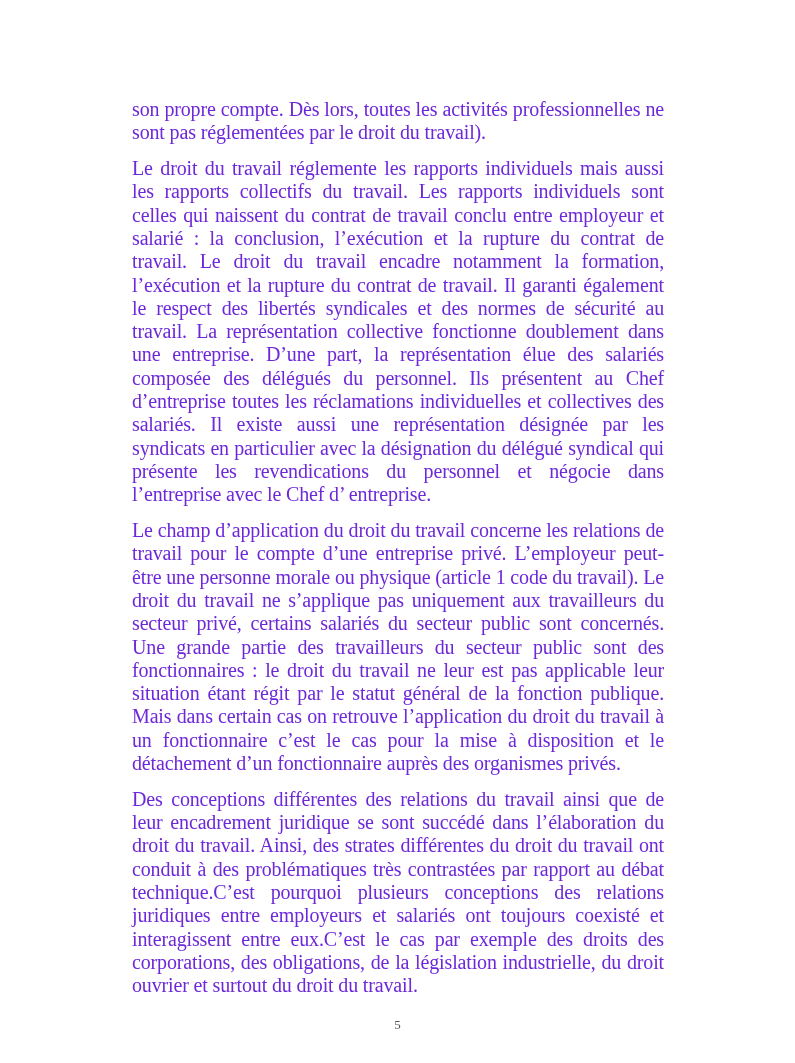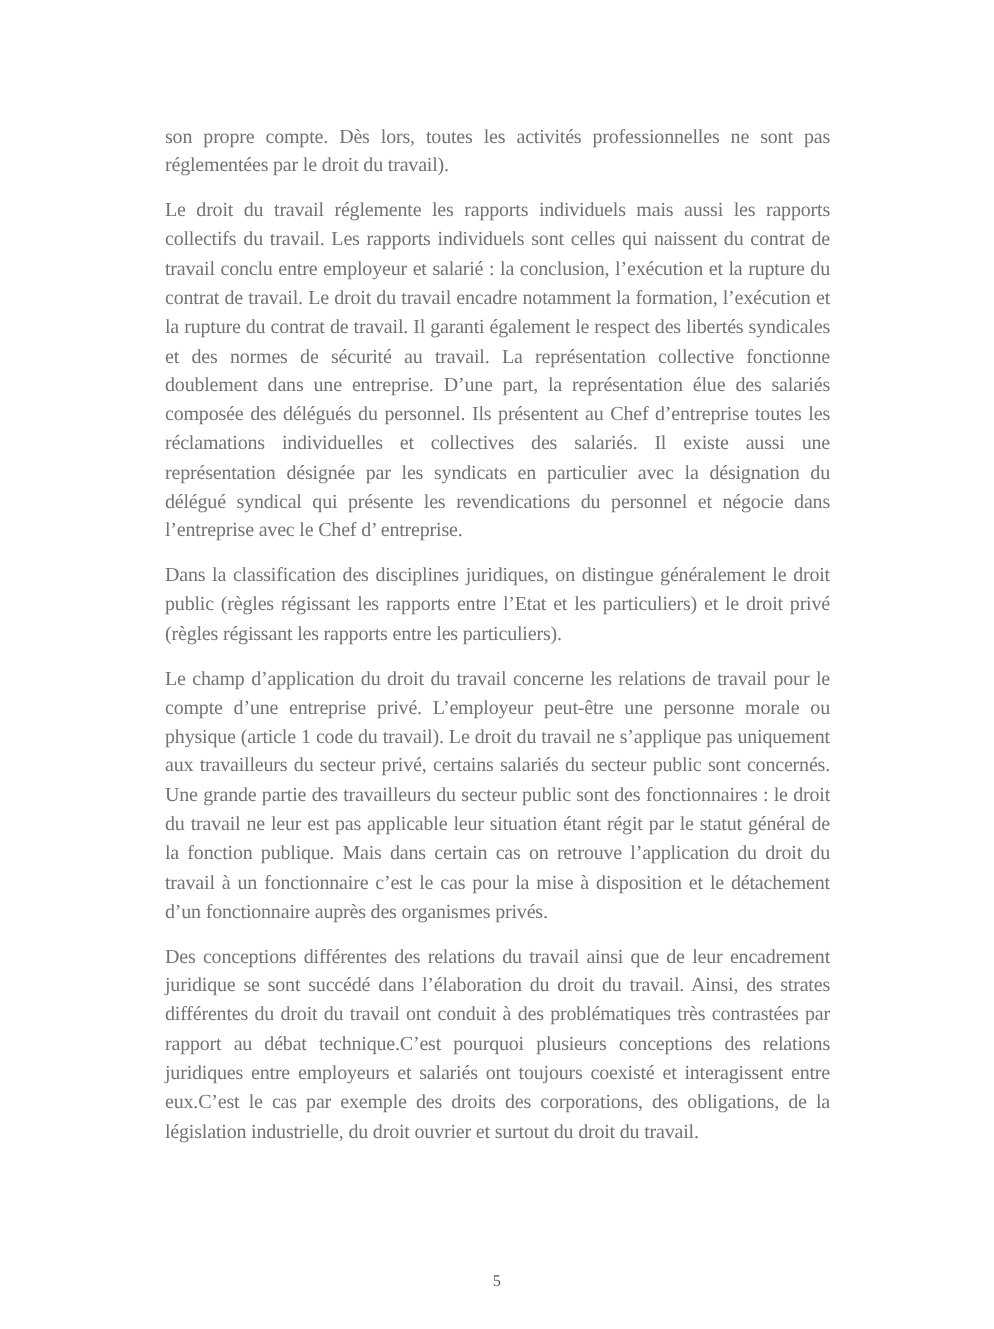--- a/index.html
+++ b/index.html
@@ -12,23 +12,23 @@
     height: 1063px;
     position: relative;
     overflow: hidden;
   }
   .page {
     position: absolute;
     left: 132px;
     top: 98px;
     width: 532px;
     font-family: "Liberation Serif", "DejaVu Serif", serif;
-    font-size: 16px;
+    font-size: 20px;
     line-height: 23.3px;
-    color: #737373;
+    color: #6d28d9;
   }
   .para {
     margin: 0 0 12.5px 0;
     text-align: justify;
     text-align-last: left;
     letter-spacing: -0.15px;
   }
   .page-number {
     position: absolute;
     left: 0;
@@ -39,18 +39,17 @@
     font-size: 13px;
     color: #555555;
   }
 </style>
 </head>
 <body>
 
 <div class="page">
   <p class="para">son propre compte. Dès lors, toutes les activités professionnelles ne sont pas réglementées par le droit du travail).</p>
   <p class="para">Le droit du travail réglemente les rapports individuels mais aussi les rapports collectifs du travail. Les rapports individuels sont celles qui naissent du contrat de travail conclu entre employeur et salarié : la conclusion, l’exécution et la rupture du contrat de travail. Le droit du travail encadre notamment la formation, l’exécution et la rupture du contrat de travail. Il garanti également le respect des libertés syndicales et des normes de sécurité au travail. La représentation collective fonctionne doublement dans une entreprise. D’une part, la représentation élue des salariés composée des délégués du personnel. Ils présentent au Chef d’entreprise toutes les réclamations individuelles et collectives des salariés. Il existe aussi une représentation désignée par les syndicats en particulier avec la désignation du délégué syndical qui présente les revendications du personnel et négocie dans l’entreprise avec le Chef d’ entreprise.</p>
-  <p class="para">Dans la classification des disciplines juridiques, on distingue généralement le droit public (règles régissant les rapports entre l’Etat et les particuliers) et le droit privé (règles régissant les rapports entre les particuliers).</p>
   <p class="para">Le champ d’application du droit du travail concerne les relations de travail pour le compte d’une entreprise privé. L’employeur peut-être une personne morale ou physique (article 1 code du travail). Le droit du travail ne s’applique pas uniquement aux travailleurs du secteur privé, certains salariés du secteur public sont concernés. Une grande partie des travailleurs du secteur public sont des fonctionnaires : le droit du travail ne leur est pas applicable leur situation étant régit par le statut général de la fonction publique. Mais dans certain cas on retrouve l’application du droit du travail à un fonctionnaire c’est le cas pour la mise à disposition et le détachement d’un fonctionnaire auprès des organismes privés.</p>
   <p class="para">Des conceptions différentes des relations du travail ainsi que de leur encadrement juridique se sont succédé dans l’élaboration du droit du travail. Ainsi, des strates différentes du droit du travail ont conduit à des problématiques très contrastées par  rapport au débat technique.C’est pourquoi plusieurs conceptions des relations juridiques entre employeurs et salariés ont toujours coexisté et interagissent entre eux.C’est le cas par exemple des droits des corporations, des obligations, de la législation industrielle, du droit ouvrier et surtout du droit du travail.</p>
 </div>
 
 <div class="page-number">5</div>
 
 </body></html>

